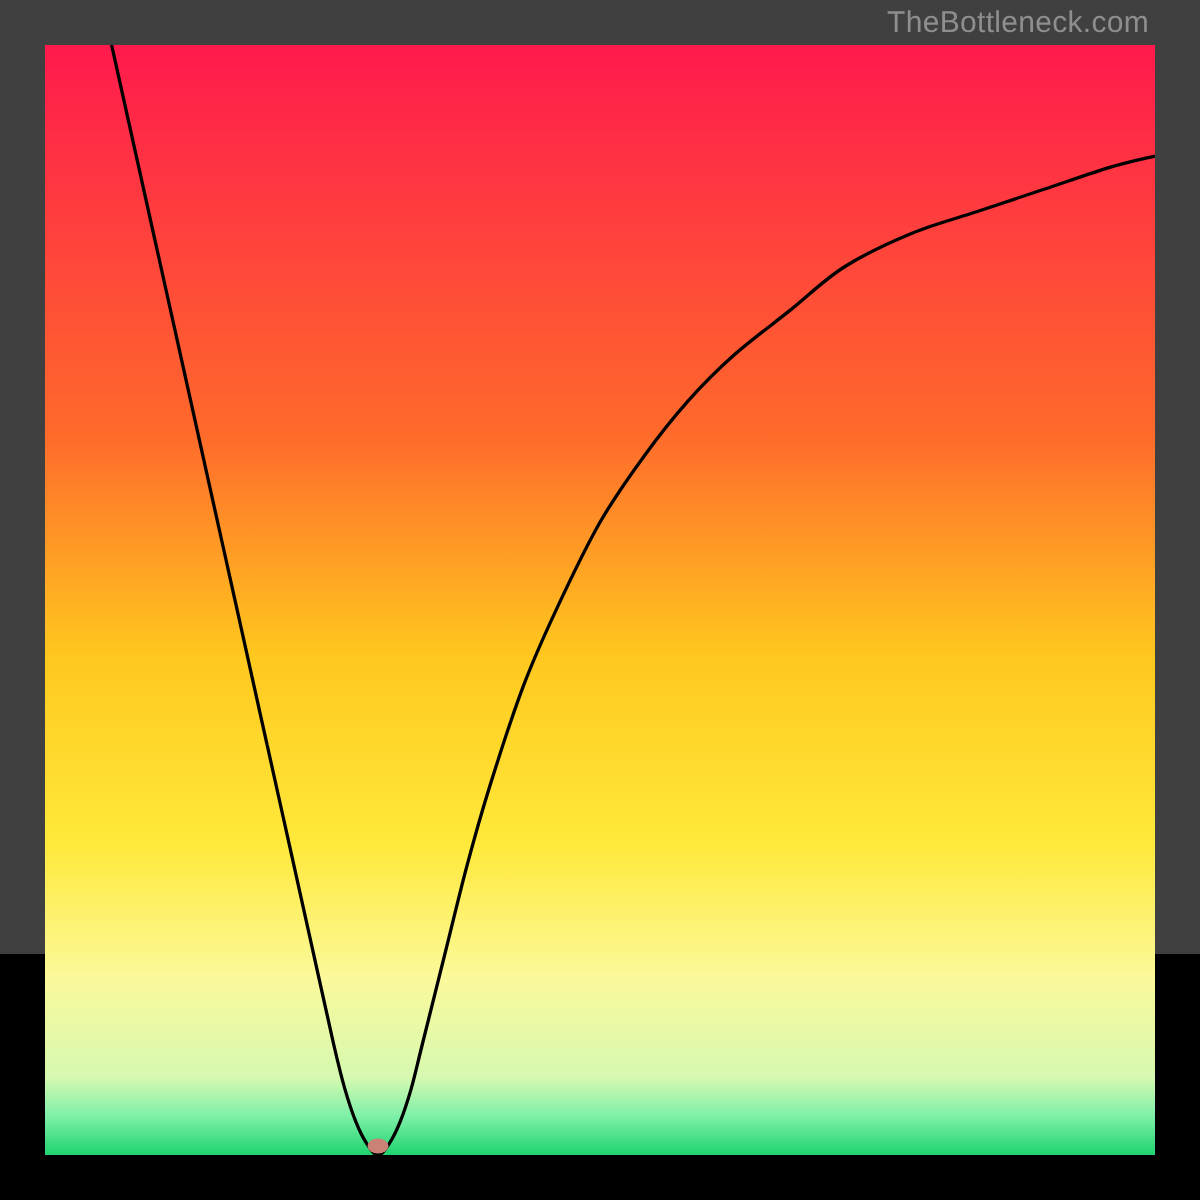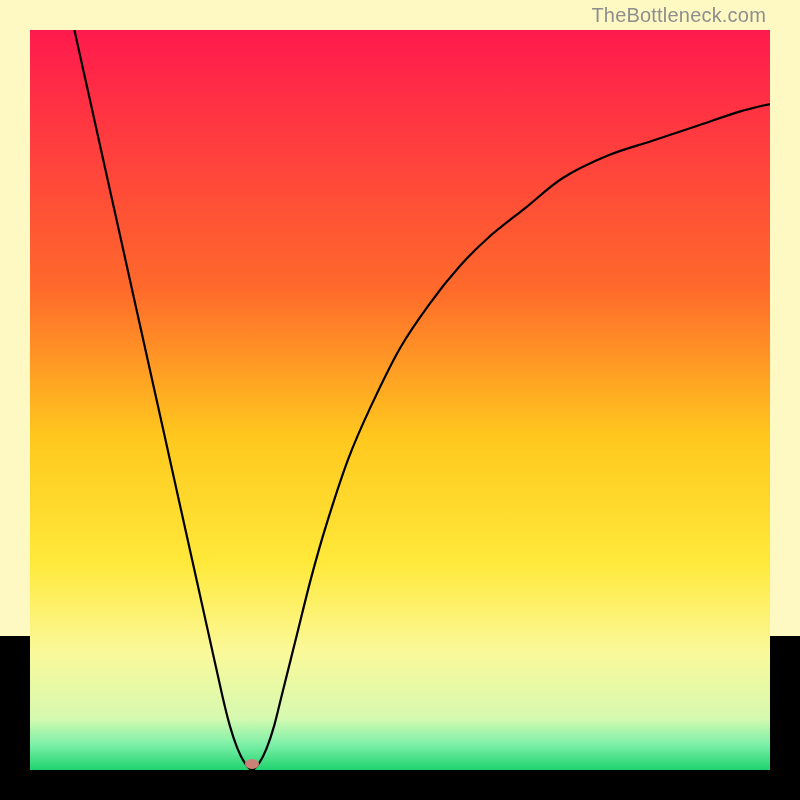--- a/index.html
+++ b/index.html
@@ -1,21 +1,21 @@
 <!DOCTYPE html>
 <html><head>
 <meta charset="utf-8">
 <style>
   * { margin: 0; padding: 0; box-sizing: border-box; }
   html, body { width: 800px; height: 800px; overflow: hidden; background: #000; }
   .frame {
     position: relative;
     width: 800px;
     height: 636px;
-    background: #fef9c3;
+    background: #404040;
   }
   .plot-area {
     position: absolute;
     left: 30px;
     top: 30px;
     width: 740px;
     height: 740px;
   }
   .gradient {
     position: absolute;

